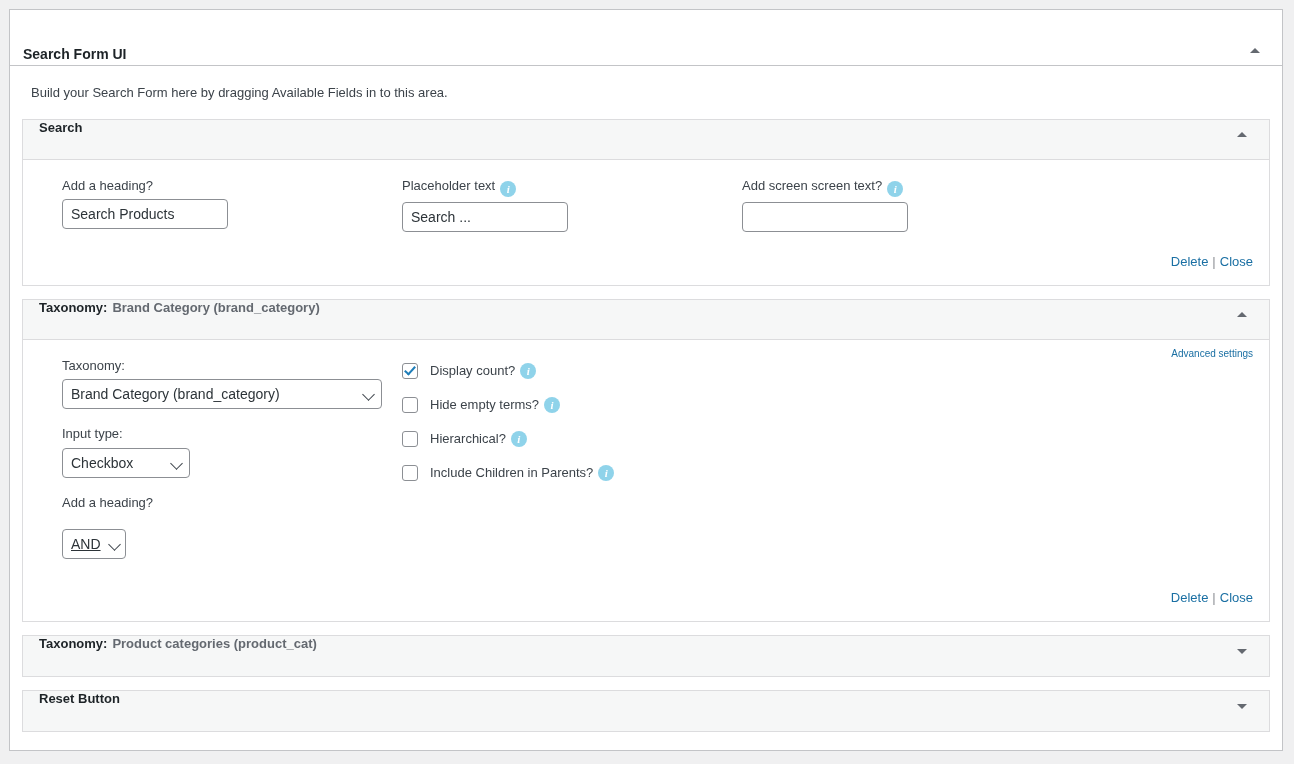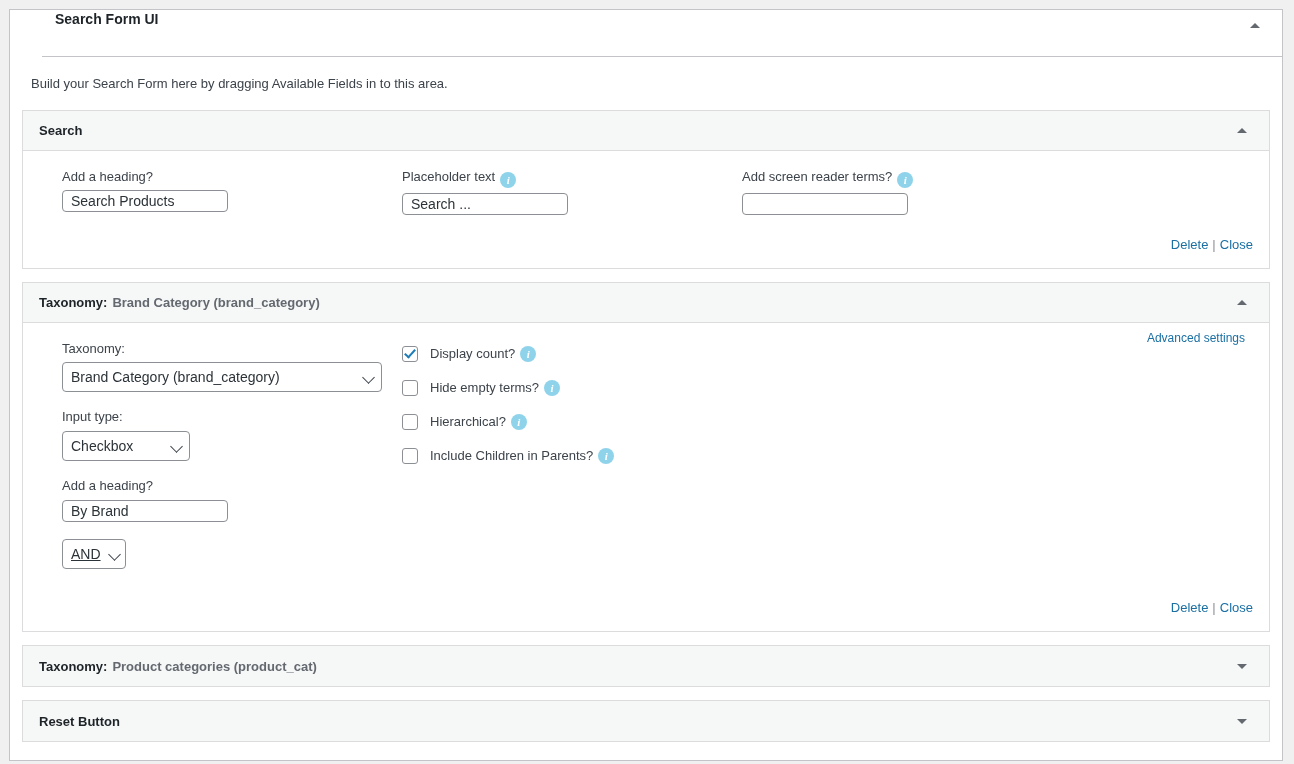--- a/index.html
+++ b/index.html
@@ -20,29 +20,28 @@
   .postbox {
     position: absolute;
     left: 9px;
     top: 9px;
     width: 1274px;
     background: #ffffff;
     border: 1px solid #c3c4c7;
     box-sizing: border-box;
   }
   .postbox-header {
-    height: 47px;
+    height: 56px;
     border-bottom: 1px solid #c3c4c7;
     display: flex;
-    align-items: flex-start;
+    align-items: flex-end;
     justify-content: space-between;
     padding: 0 12px 0 13px;
     box-sizing: border-box;
     background: #fff;
-    margin-left: 32px;
   }
   .postbox-title {
     font-size: 14px;
     font-weight: bold;
     color: #1d2327;
     line-height: 1.4;
   }
   .toggle-btn {
     width: 30px;
     height: 30px;
@@ -80,21 +79,20 @@
     margin-bottom: 13px;
     box-sizing: border-box;
   }
   .field-panel:last-child { margin-bottom: 0; }
 
   .field-header {
     background: #f6f7f7;
     border-bottom: 1px solid #dcdcde;
     height: 40px;
     display: flex;
-    align-items: center;
     justify-content: space-between;
     padding: 0 12px 0 16px;
     box-sizing: border-box;
     cursor: pointer;
   }
   .field-header.collapsed { border-bottom: none; }
   .field-header-label {
     font-size: 13px;
     font-weight: bold;
     color: #1d2327;
@@ -120,21 +118,21 @@
   }
   input[type="text"] {
     font-family: "Liberation Sans", sans-serif;
     font-size: 14px;
     color: #2c3338;
     padding: 5px 8px;
     border: 1px solid #8c8f94;
     border-radius: 4px;
     background: #fff;
     box-sizing: border-box;
-    height: 22px;
+    height: 30px;
     outline: none;
   }
   .input-wide { width: 166px; }
 
   select {
     font-family: "Liberation Sans", sans-serif;
     font-size: 14px;
     color: #2c3338;
     border: 1px solid #8c8f94;
     border-radius: 4px;
@@ -230,24 +228,24 @@
   }
   .sep {
     color: #8c8f94;
     margin: 0 4px;
     font-size: 13px;
   }
   .actions { margin-top: 6px; text-align: right; }
 
   .advanced-link {
     position: absolute;
-    right: 24px;
+    right: 16px;
     top: 8px;
     color: #1a6fa3;
-    font-size: 12px;
+    font-size: 10px;
     text-decoration: none;
     cursor: pointer;
   }
 
   
   .cols { display: flex; }
   .col-left { width: 340px; flex: 0 0 auto; }
   .col-right { flex: 1 1 auto; padding-top: 5px; }
   .search-cols { display: flex; }
   .search-col { flex: 0 0 auto; }
@@ -283,21 +281,21 @@
         <div class="search-cols">
           <div class="search-col sc1">
             <label class="lbl">Add a heading?</label>
             <input type="text" class="input-wide" value="Search Products" style="">
           </div>
           <div class="search-col sc2">
             <label class="lbl"><span>Placeholder text</span><span class="info-icon">i</span></label>
             <input type="text" class="input-wide" value="Search ..." style="">
           </div>
           <div class="search-col sc3">
-            <label class="lbl"><span>Add screen reader terms?</span><span class="info-icon">i</span></label>
+            <label class="lbl"><span>Add screen screen text?</span><span class="info-icon">i</span></label>
             <input type="text" class="input-wide" value="" style="">
           </div>
         </div>
         <div class="actions" style="margin-left:23px;margin-top:22px;">
           <a class="link">Delete</a><span class="sep">|</span><a class="link">Close</a>
         </div>
       </div>
     </div>
 
     <div class="field-panel">
@@ -330,21 +328,20 @@
               <span class="select-wrap">
                 <select class="sel-inputtype">
                   <option>Checkbox</option>
                 </select>
                 <span class="chev"></span>
               </span>
             </div>
 
             <div class="mb-field">
               <label class="lbl">Add a heading?</label>
-              <input type="text" class="input-wide" value="By Brand" style="">
             </div>
 
             <div class="mb-field">
               <span class="select-wrap">
                 <select class="sel-operator">
                   <option>AND</option>
                 </select>
                 <span class="chev"></span>
               </span>
             </div>

